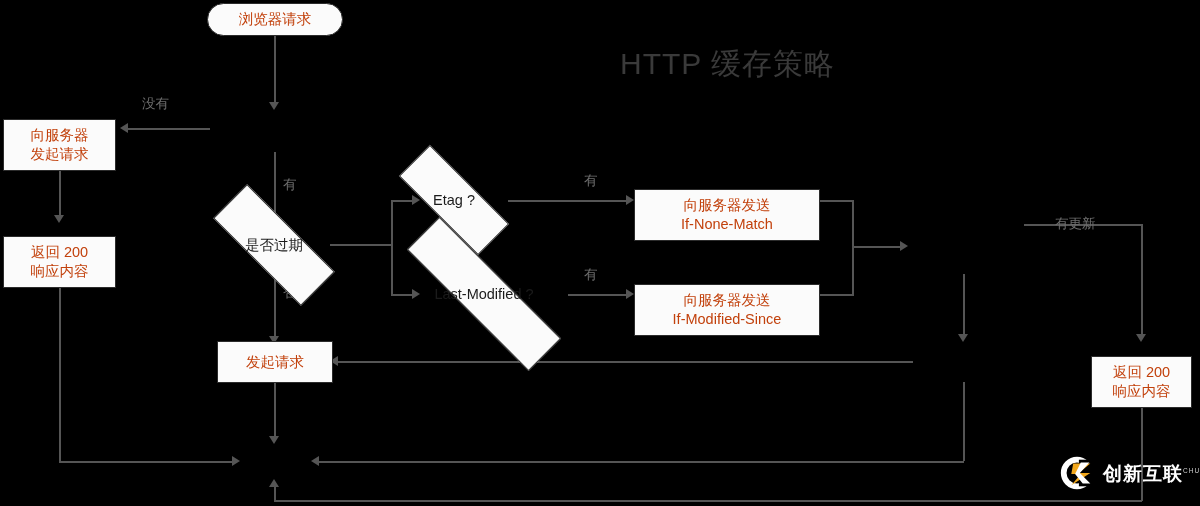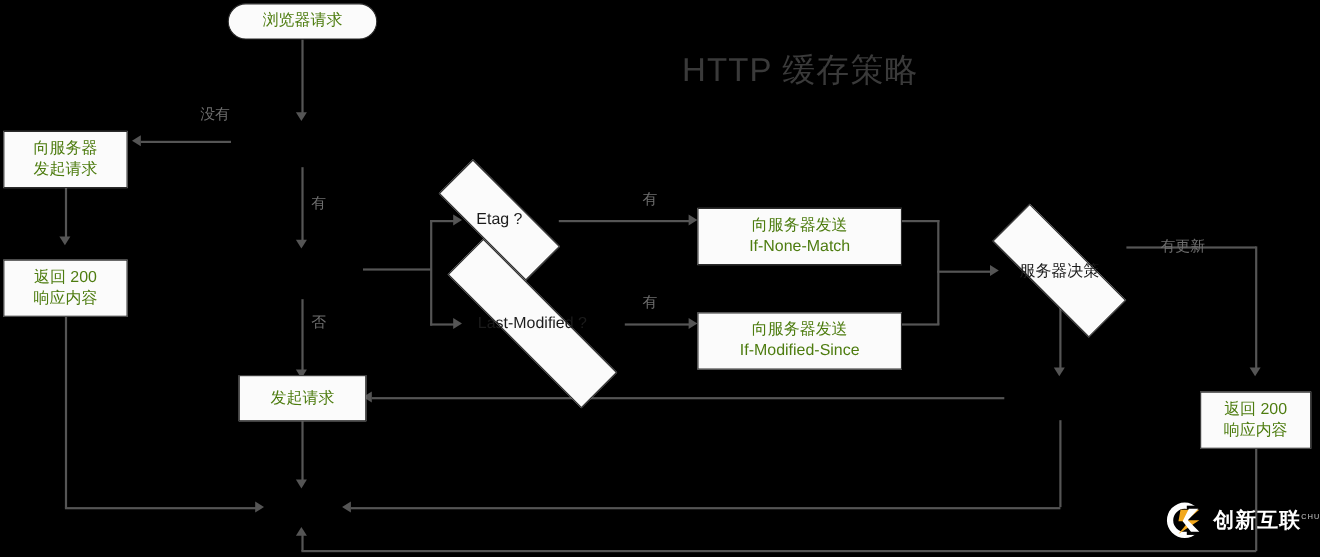--- a/index.html
+++ b/index.html
@@ -11,21 +11,21 @@
   .title{
     position:absolute;left:620px;top:44px;
     font-size:30px;letter-spacing:1px;
     color:#3a3a3a;white-space:nowrap;
   }
 
   
   .node{
     position:absolute;box-sizing:border-box;
     background:#fbfbfb;border:1.6px solid #2b2b2b;
-    color:#4d7c0f;display:flex;align-items:center;justify-content:center;
+    color:#c2410c;display:flex;align-items:center;justify-content:center;
     text-align:center;line-height:1.28;font-size:14.5px;
   }
   .node.rounded{border-radius:17px;}
   .node.two-line{white-space:pre-line;margin-top:16px;}
 
   
   .dia{
     position:absolute;box-sizing:border-box;
     display:flex;align-items:center;justify-content:center;
   }
@@ -65,21 +65,21 @@
 
 <div id="stage">
 
   <div class="title">HTTP 缓存策略</div>
 
   <div class="ln v" style="left:274px;top:36px;height:68px;"></div>
   <div class="ar down" style="left:269px;top:102px;"></div>
 
   <div class="ln h" style="left:128px;top:128px;width:82px;"></div>
   <div class="ar left" style="left:120px;top:123px;"></div>
-  <div class="elbl" style="left:142px;top:95px;margin-left:40px;">没有</div>
+  <div class="elbl" style="left:142px;top:95px;">没有</div>
 
   <div class="ln v" style="left:59px;top:155px;height:62px;"></div>
   <div class="ar down" style="left:54px;top:215px;"></div>
 
   <div class="ln v" style="left:59px;top:272px;height:190px;"></div>
   <div class="ln h" style="left:59px;top:461px;width:175px;"></div>
   <div class="ar right" style="left:232px;top:456px;"></div>
 
   <div class="ln v" style="left:274px;top:152px;height:68px;"></div>
   <div class="ar down" style="left:269px;top:218px;"></div>
@@ -135,41 +135,41 @@
 
   <div class="node rounded" style="left:207px;top:3px;width:136px;height:33px;">浏览器请求</div>
 
 
   <div class="node two-line" style="left:3px;top:103px;width:113px;height:52px;">向服务器
 发起请求</div>
 
   <div class="node two-line" style="left:3px;top:220px;width:113px;height:52px;">返回 200
 响应内容</div>
 
+  <div class="dia" style="left:212px;top:221px;width:124px;height:48px;">
+    <span class="shape"></span>
+    <span class="lbl">是否过期</span>
+  </div>
 
   <div class="dia" style="left:398px;top:178px;width:112px;height:44px;">
     <span class="shape"></span>
     <span class="lbl">Etag ?</span>
   </div>
 
   <div class="dia" style="left:398px;top:271px;width:172px;height:46px;">
     <span class="shape"></span>
     <span class="lbl">Last-Modified ?</span>
   </div>
 
   <div class="node two-line" style="left:634px;top:173px;width:186px;height:52px;">向服务器发送
 If-None-Match</div>
 
   <div class="node two-line" style="left:634px;top:268px;width:186px;height:52px;">向服务器发送
 If-Modified-Since</div>
 
-  <div class="dia" style="left:901px;top:222px;width:124px;height:48px;">
-    <span class="shape"></span>
-    <span class="lbl">服务器决策</span>
-  </div>
 
 
   <div class="node two-line" style="left:1091px;top:340px;width:101px;height:52px;">返回 200
 响应内容</div>
 
   <div class="node" style="left:217px;top:341px;width:116px;height:42px;">发起请求</div>
 
 
   <div class="logo">
     <div class="mark">

